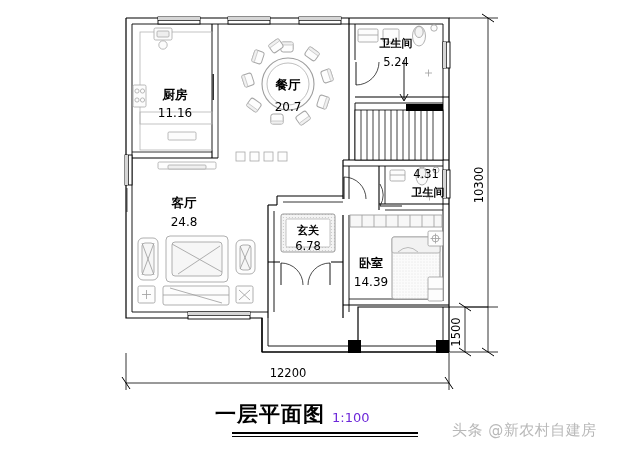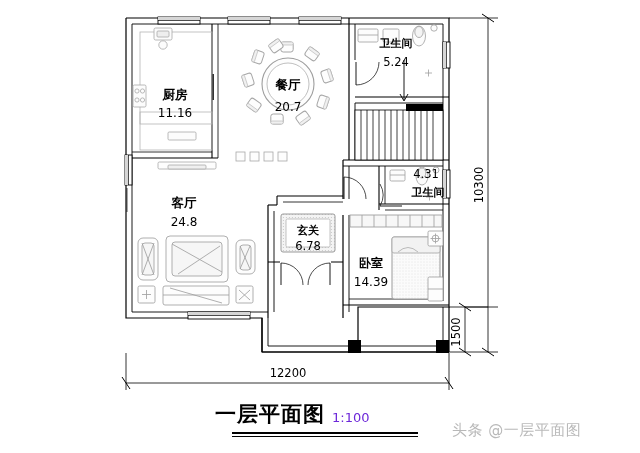--- a/index.html
+++ b/index.html
@@ -405,15 +405,15 @@
 
   <div class="ttl-wrap">
     <span class="ttl-main">一层平面图</span>
     <span class="ttl-scale">1:100</span>
   </div>
   <div class="ttl-rule">
     <i class="a"></i>
       <i class="b"></i>
   </div>
 
-  <div class="wm">头条 @一层平面图</div>
+  <div class="wm">头条 @新农村自建房</div>
 
 </div>
 
 </body></html>

